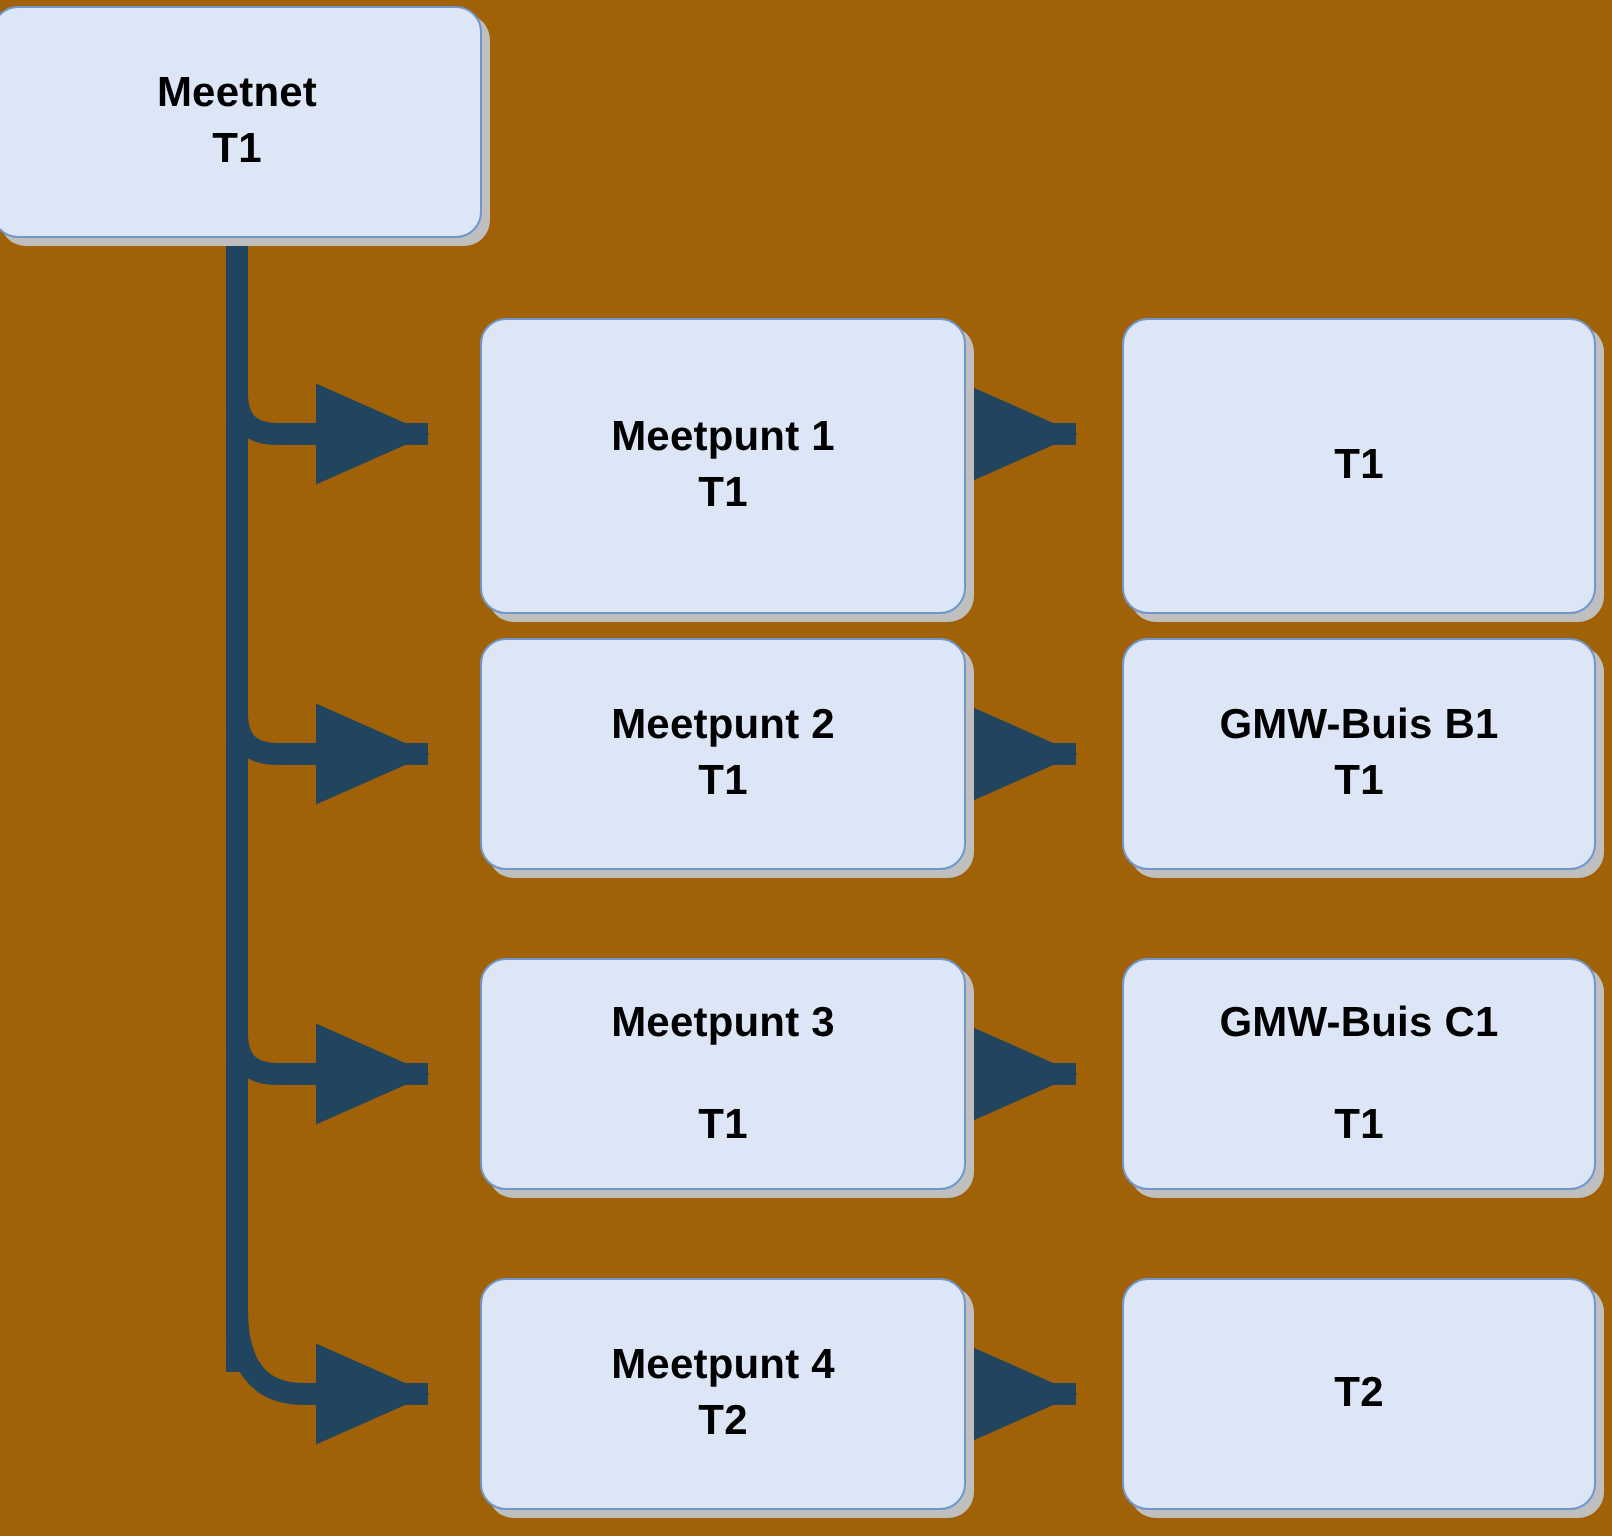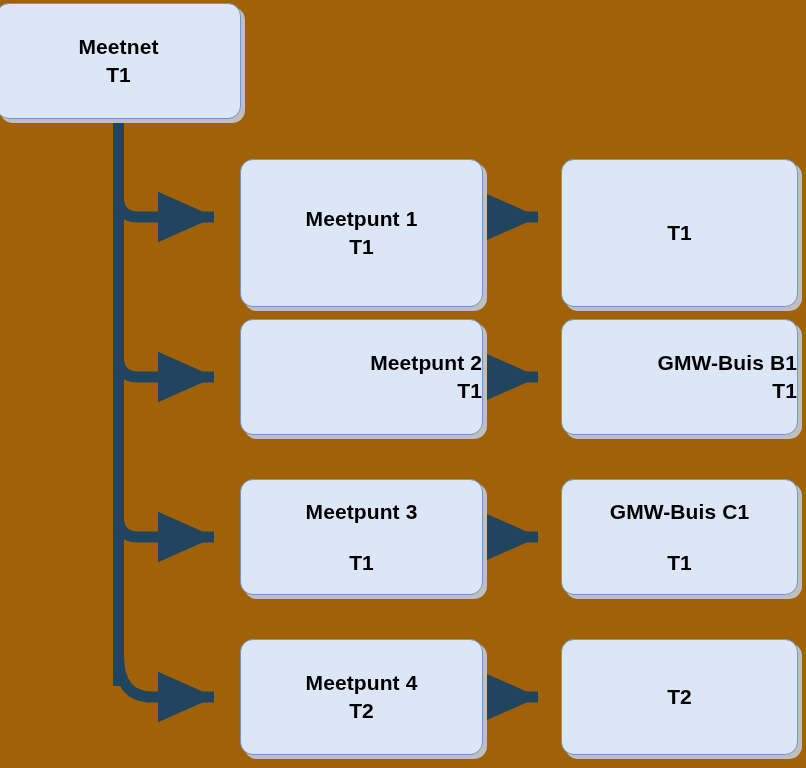--- a/index.html
+++ b/index.html
@@ -69,21 +69,21 @@
   .node-mid {
     left: 240px;
     width: 243px;
   }
   .node-leaf {
     left: 561px;
     width: 237px;
   }
 
   .row-1 { top: 159px; height: 148px; }
-  .row-2 { top: 319px; height: 116px; align-items: flex-end; }
+  .row-2 { top: 319px; height: 116px; }
   .row-3 { top: 479px; height: 116px; gap: 23px; }
   .row-4 { top: 639px; height: 116px; }
 </style>
 </head>
 <body>
 
 <div id="diagram">
 
   <svg id="connector-layer" viewBox="0 0 806 768" width="806" height="768" xmlns="http://www.w3.org/2000/svg">
     <defs>

